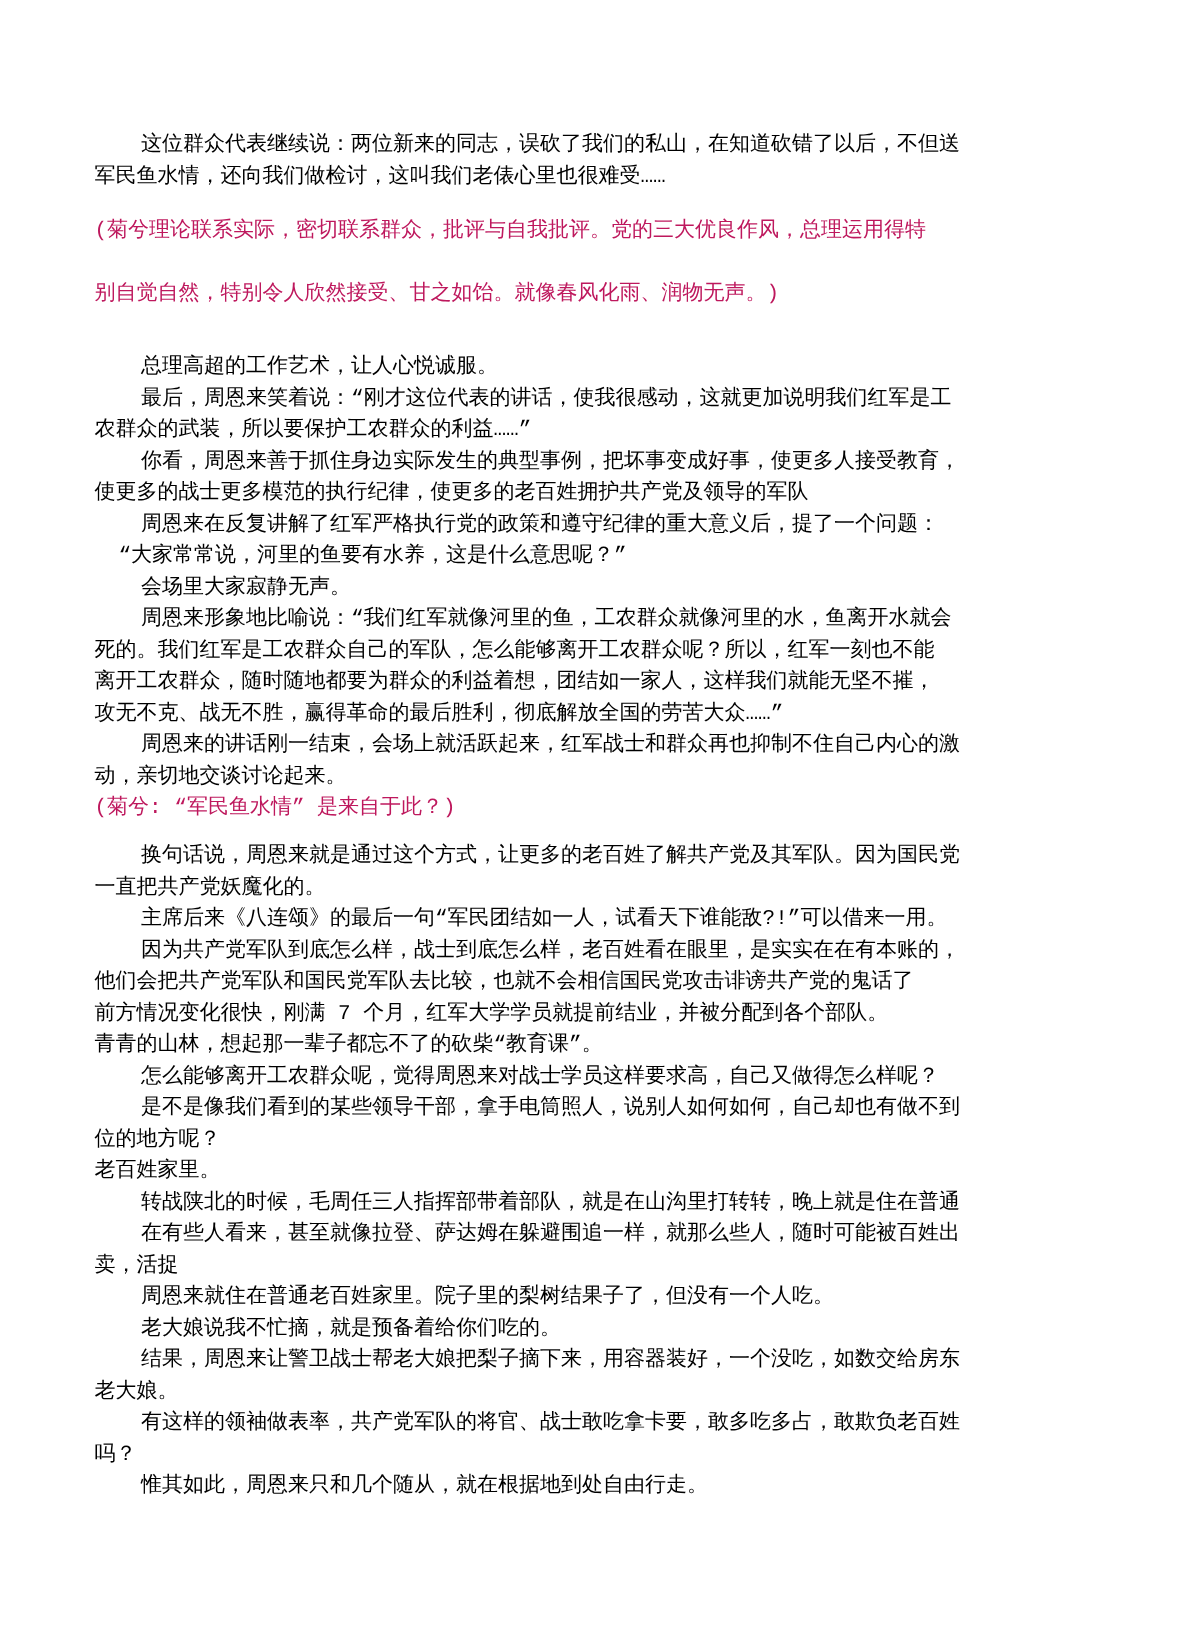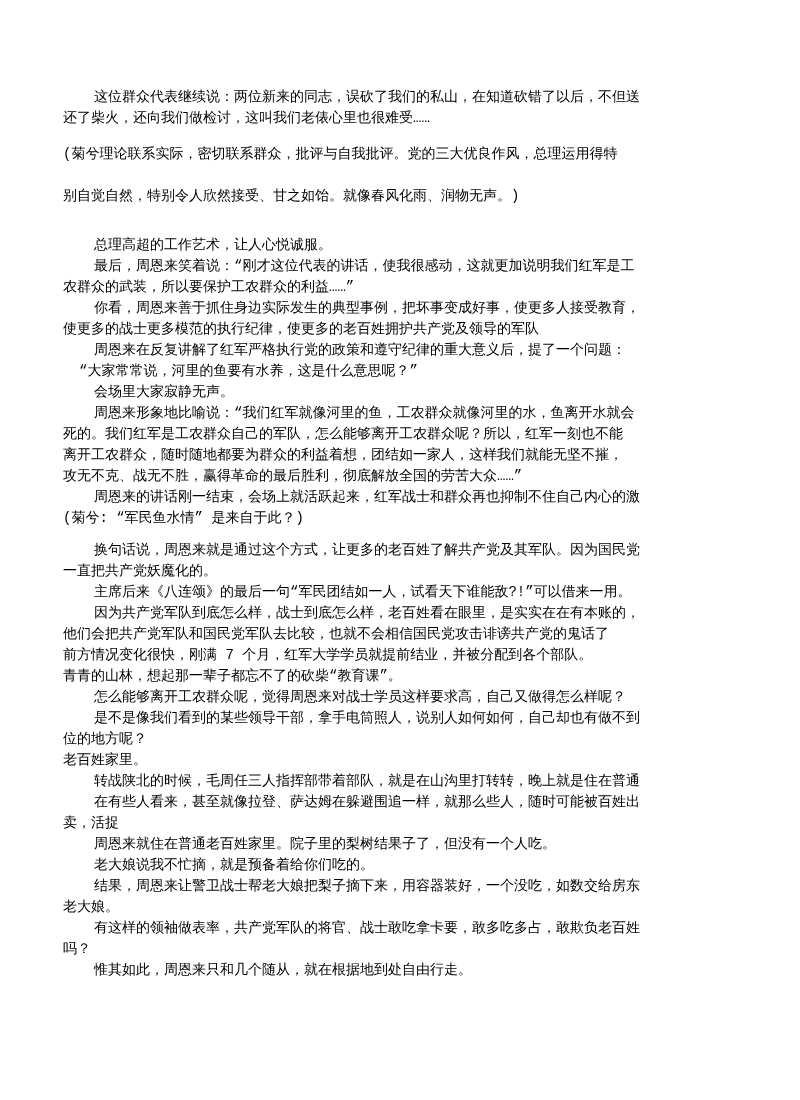--- a/index.html
+++ b/index.html
@@ -23,48 +23,49 @@
     line-height: 21px;
     color: #000000;
     white-space: nowrap;
   }
   .ln {
     height: 21px;
     white-space: nowrap;
   }
   .i2 { text-indent: 31px; }  
   .i1 { text-indent: 16px; }  
-  .blue { color: #000000; }   
+  .blue { color: #be185d; }   
   .mt15 { margin-top: 15px; }
   .mt21 { margin-top: 21px; }
   .mt10 { margin-top: 28px; }
   .mt18 { }
   .mt11 { margin-top: 11px; }
 </style>
 </head>
 <body>
 
 <div class="doc-page">
   <div class="ln i2">这位群众代表继续说：两位新来的同志，误砍了我们的私山，在知道砍错了以后，不但送</div>
-  <div class="ln">还了柴火，还向我们做检讨，这叫我们老俵心里也很难受……</div>
+  <div class="ln">军民鱼水情，还向我们做检讨，这叫我们老俵心里也很难受……</div>
   <div class="ln blue mt15">(菊兮理论联系实际，密切联系群众，批评与自我批评。党的三大优良作风，总理运用得特</div>
   <div class="ln blue mt21">别自觉自然，特别令人欣然接受、甘之如饴。就像春风化雨、润物无声。)</div>
   <div class="ln i2 mt10">总理高超的工作艺术，让人心悦诚服。</div>
   <div class="ln i2">最后，周恩来笑着说：“刚才这位代表的讲话，使我很感动，这就更加说明我们红军是工</div>
   <div class="ln">农群众的武装，所以要保护工农群众的利益……”</div>
   <div class="ln i2">你看，周恩来善于抓住身边实际发生的典型事例，把坏事变成好事，使更多人接受教育，</div>
   <div class="ln">使更多的战士更多模范的执行纪律，使更多的老百姓拥护共产党及领导的军队</div>
   <div class="ln i2">周恩来在反复讲解了红军严格执行党的政策和遵守纪律的重大意义后，提了一个问题：</div>
   <div class="ln i1">“大家常常说，河里的鱼要有水养，这是什么意思呢？”</div>
   <div class="ln i2">会场里大家寂静无声。</div>
   <div class="ln i2">周恩来形象地比喻说：“我们红军就像河里的鱼，工农群众就像河里的水，鱼离开水就会</div>
   <div class="ln">死的。我们红军是工农群众自己的军队，怎么能够离开工农群众呢？所以，红军一刻也不能</div>
   <div class="ln">离开工农群众，随时随地都要为群众的利益着想，团结如一家人，这样我们就能无坚不摧，</div>
   <div class="ln">攻无不克、战无不胜，赢得革命的最后胜利，彻底解放全国的劳苦大众……”</div>
   <div class="ln i2">周恩来的讲话刚一结束，会场上就活跃起来，红军战士和群众再也抑制不住自己内心的激</div>
+  <div class="ln">动，亲切地交谈讨论起来。</div>
   <div class="ln blue mt18">(菊兮: “军民鱼水情” 是来自于此？)</div>
   <div class="ln i2 mt11">换句话说，周恩来就是通过这个方式，让更多的老百姓了解共产党及其军队。因为国民党</div>
   <div class="ln">一直把共产党妖魔化的。</div>
   <div class="ln i2">主席后来《八连颂》的最后一句“军民团结如一人，试看天下谁能敌?!”可以借来一用。</div>
   <div class="ln i2">因为共产党军队到底怎么样，战士到底怎么样，老百姓看在眼里，是实实在在有本账的，</div>
   <div class="ln">他们会把共产党军队和国民党军队去比较，也就不会相信国民党攻击诽谤共产党的鬼话了</div>
   <div class="ln">前方情况变化很快，刚满 7 个月，红军大学学员就提前结业，并被分配到各个部队。</div>
   <div class="ln">青青的山林，想起那一辈子都忘不了的砍柴“教育课”。</div>
   <div class="ln i2">怎么能够离开工农群众呢，觉得周恩来对战士学员这样要求高，自己又做得怎么样呢？</div>
   <div class="ln i2">是不是像我们看到的某些领导干部，拿手电筒照人，说别人如何如何，自己却也有做不到</div>

